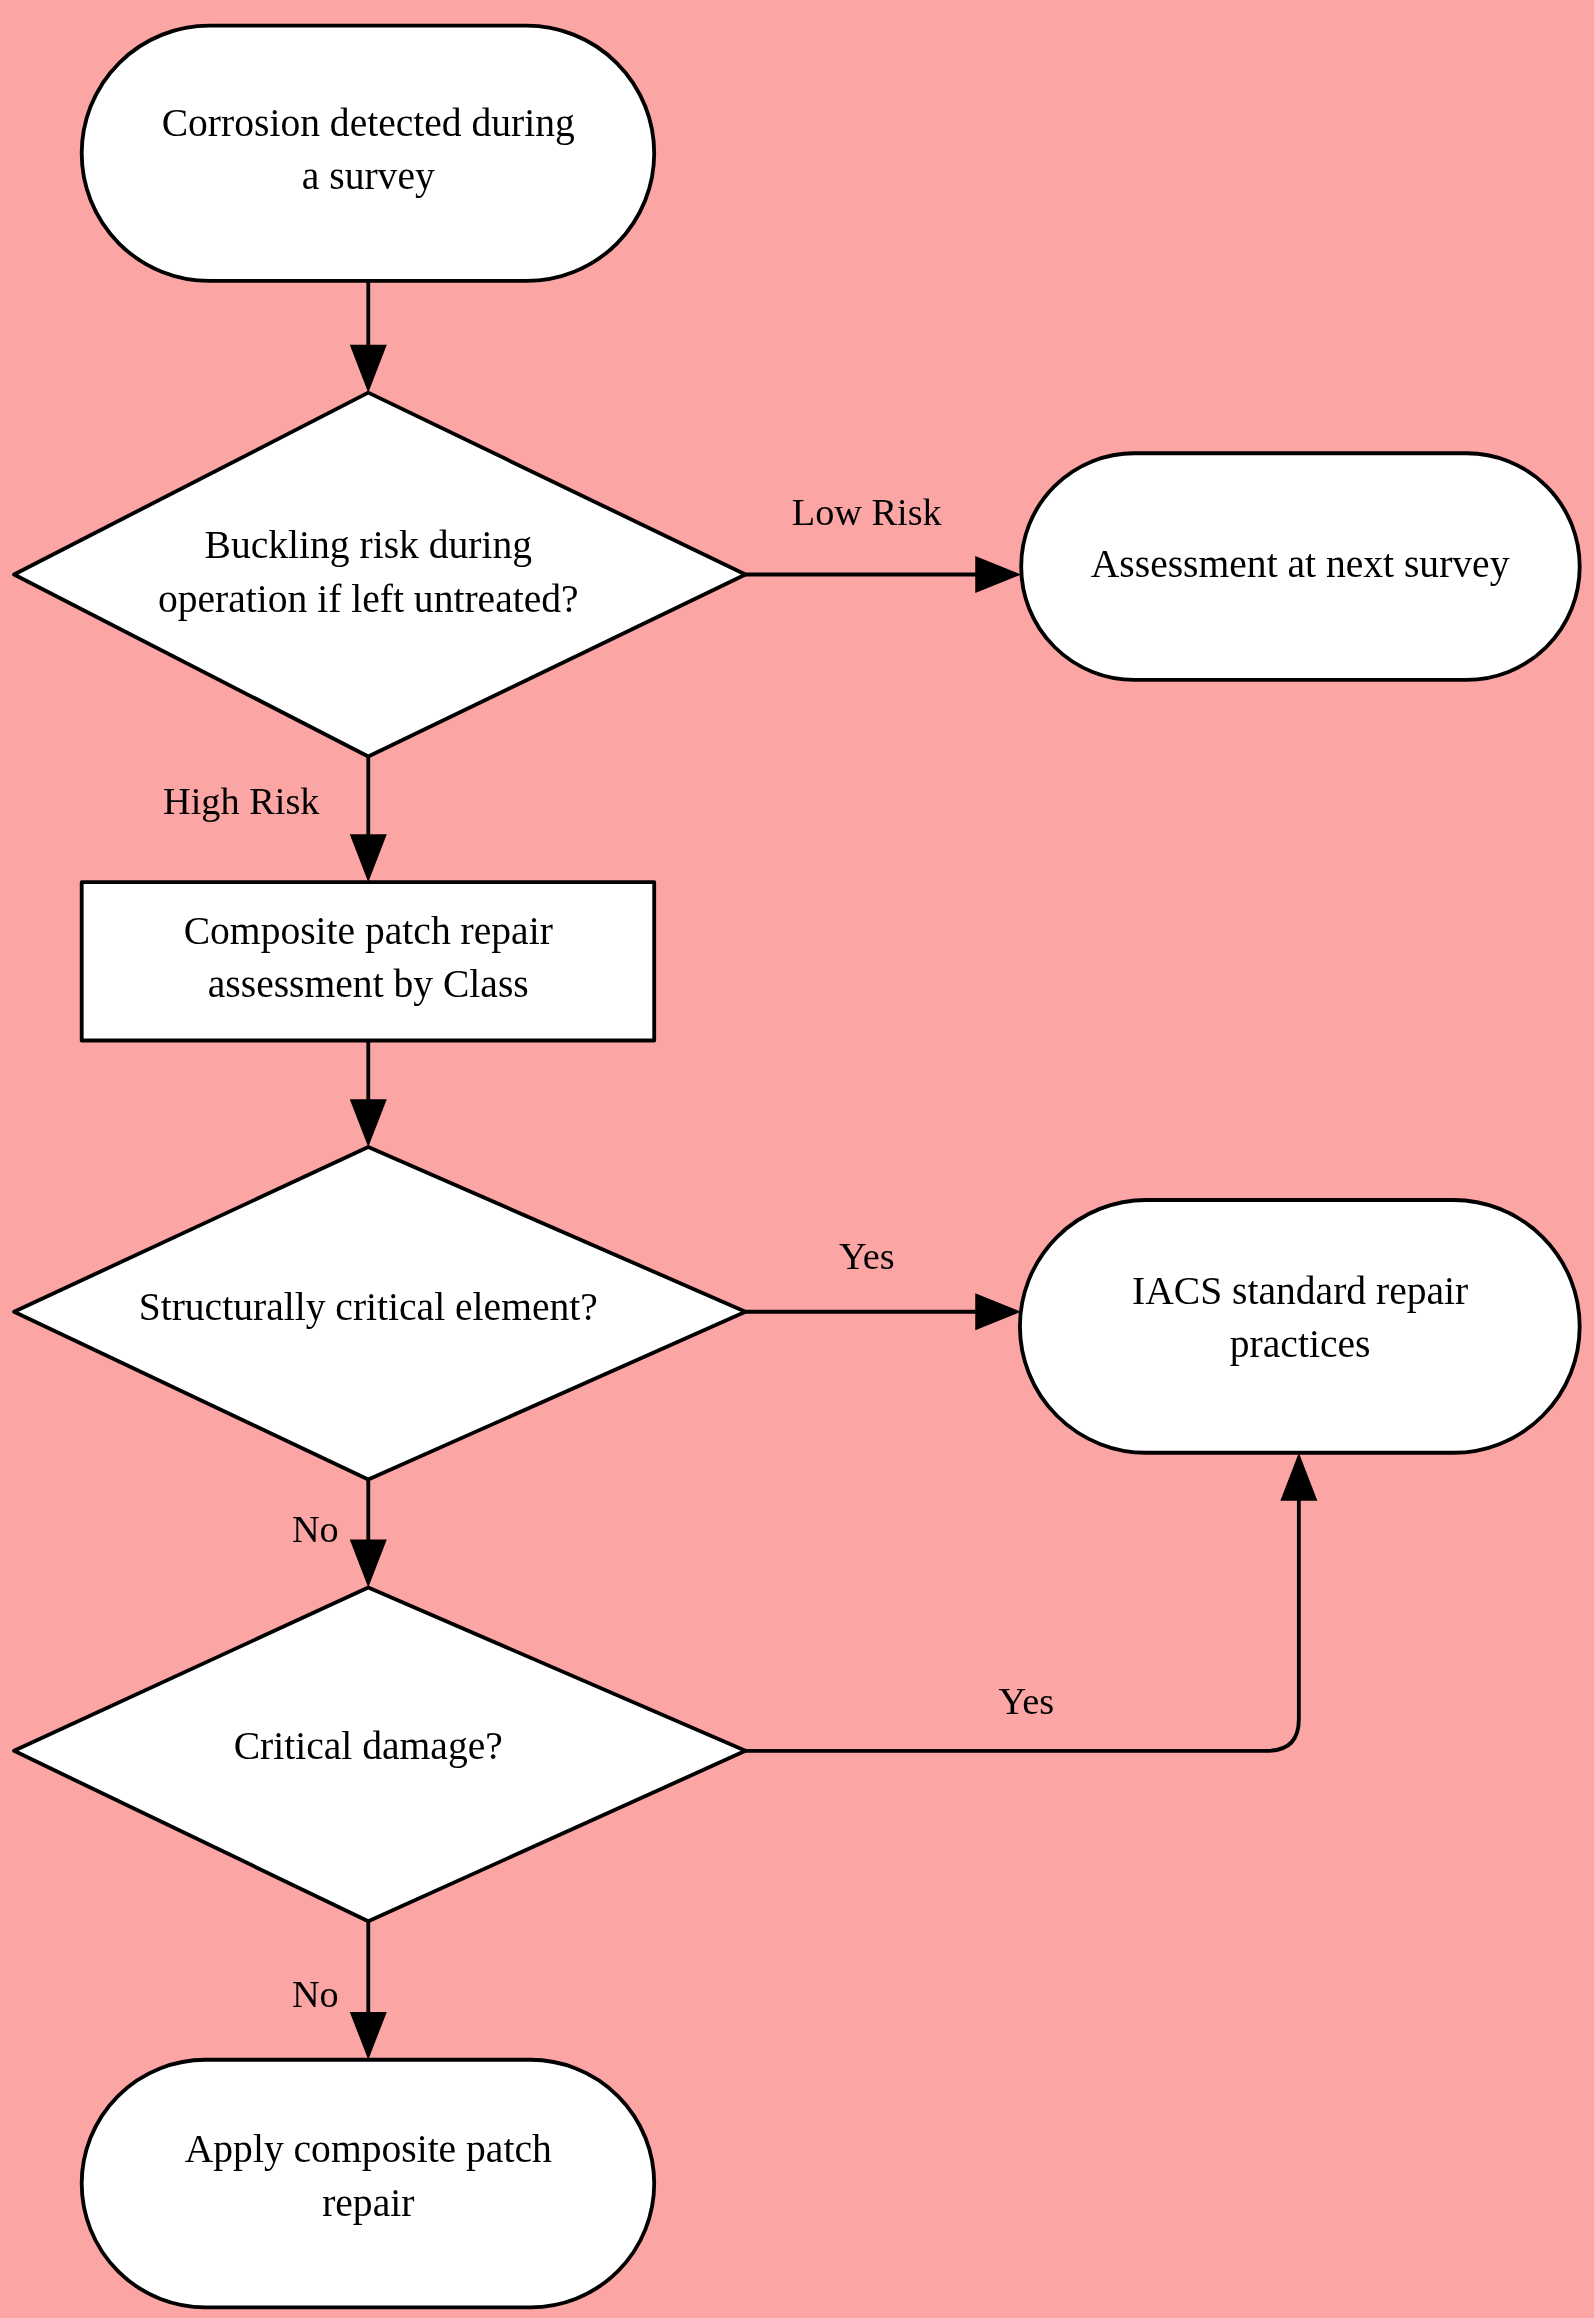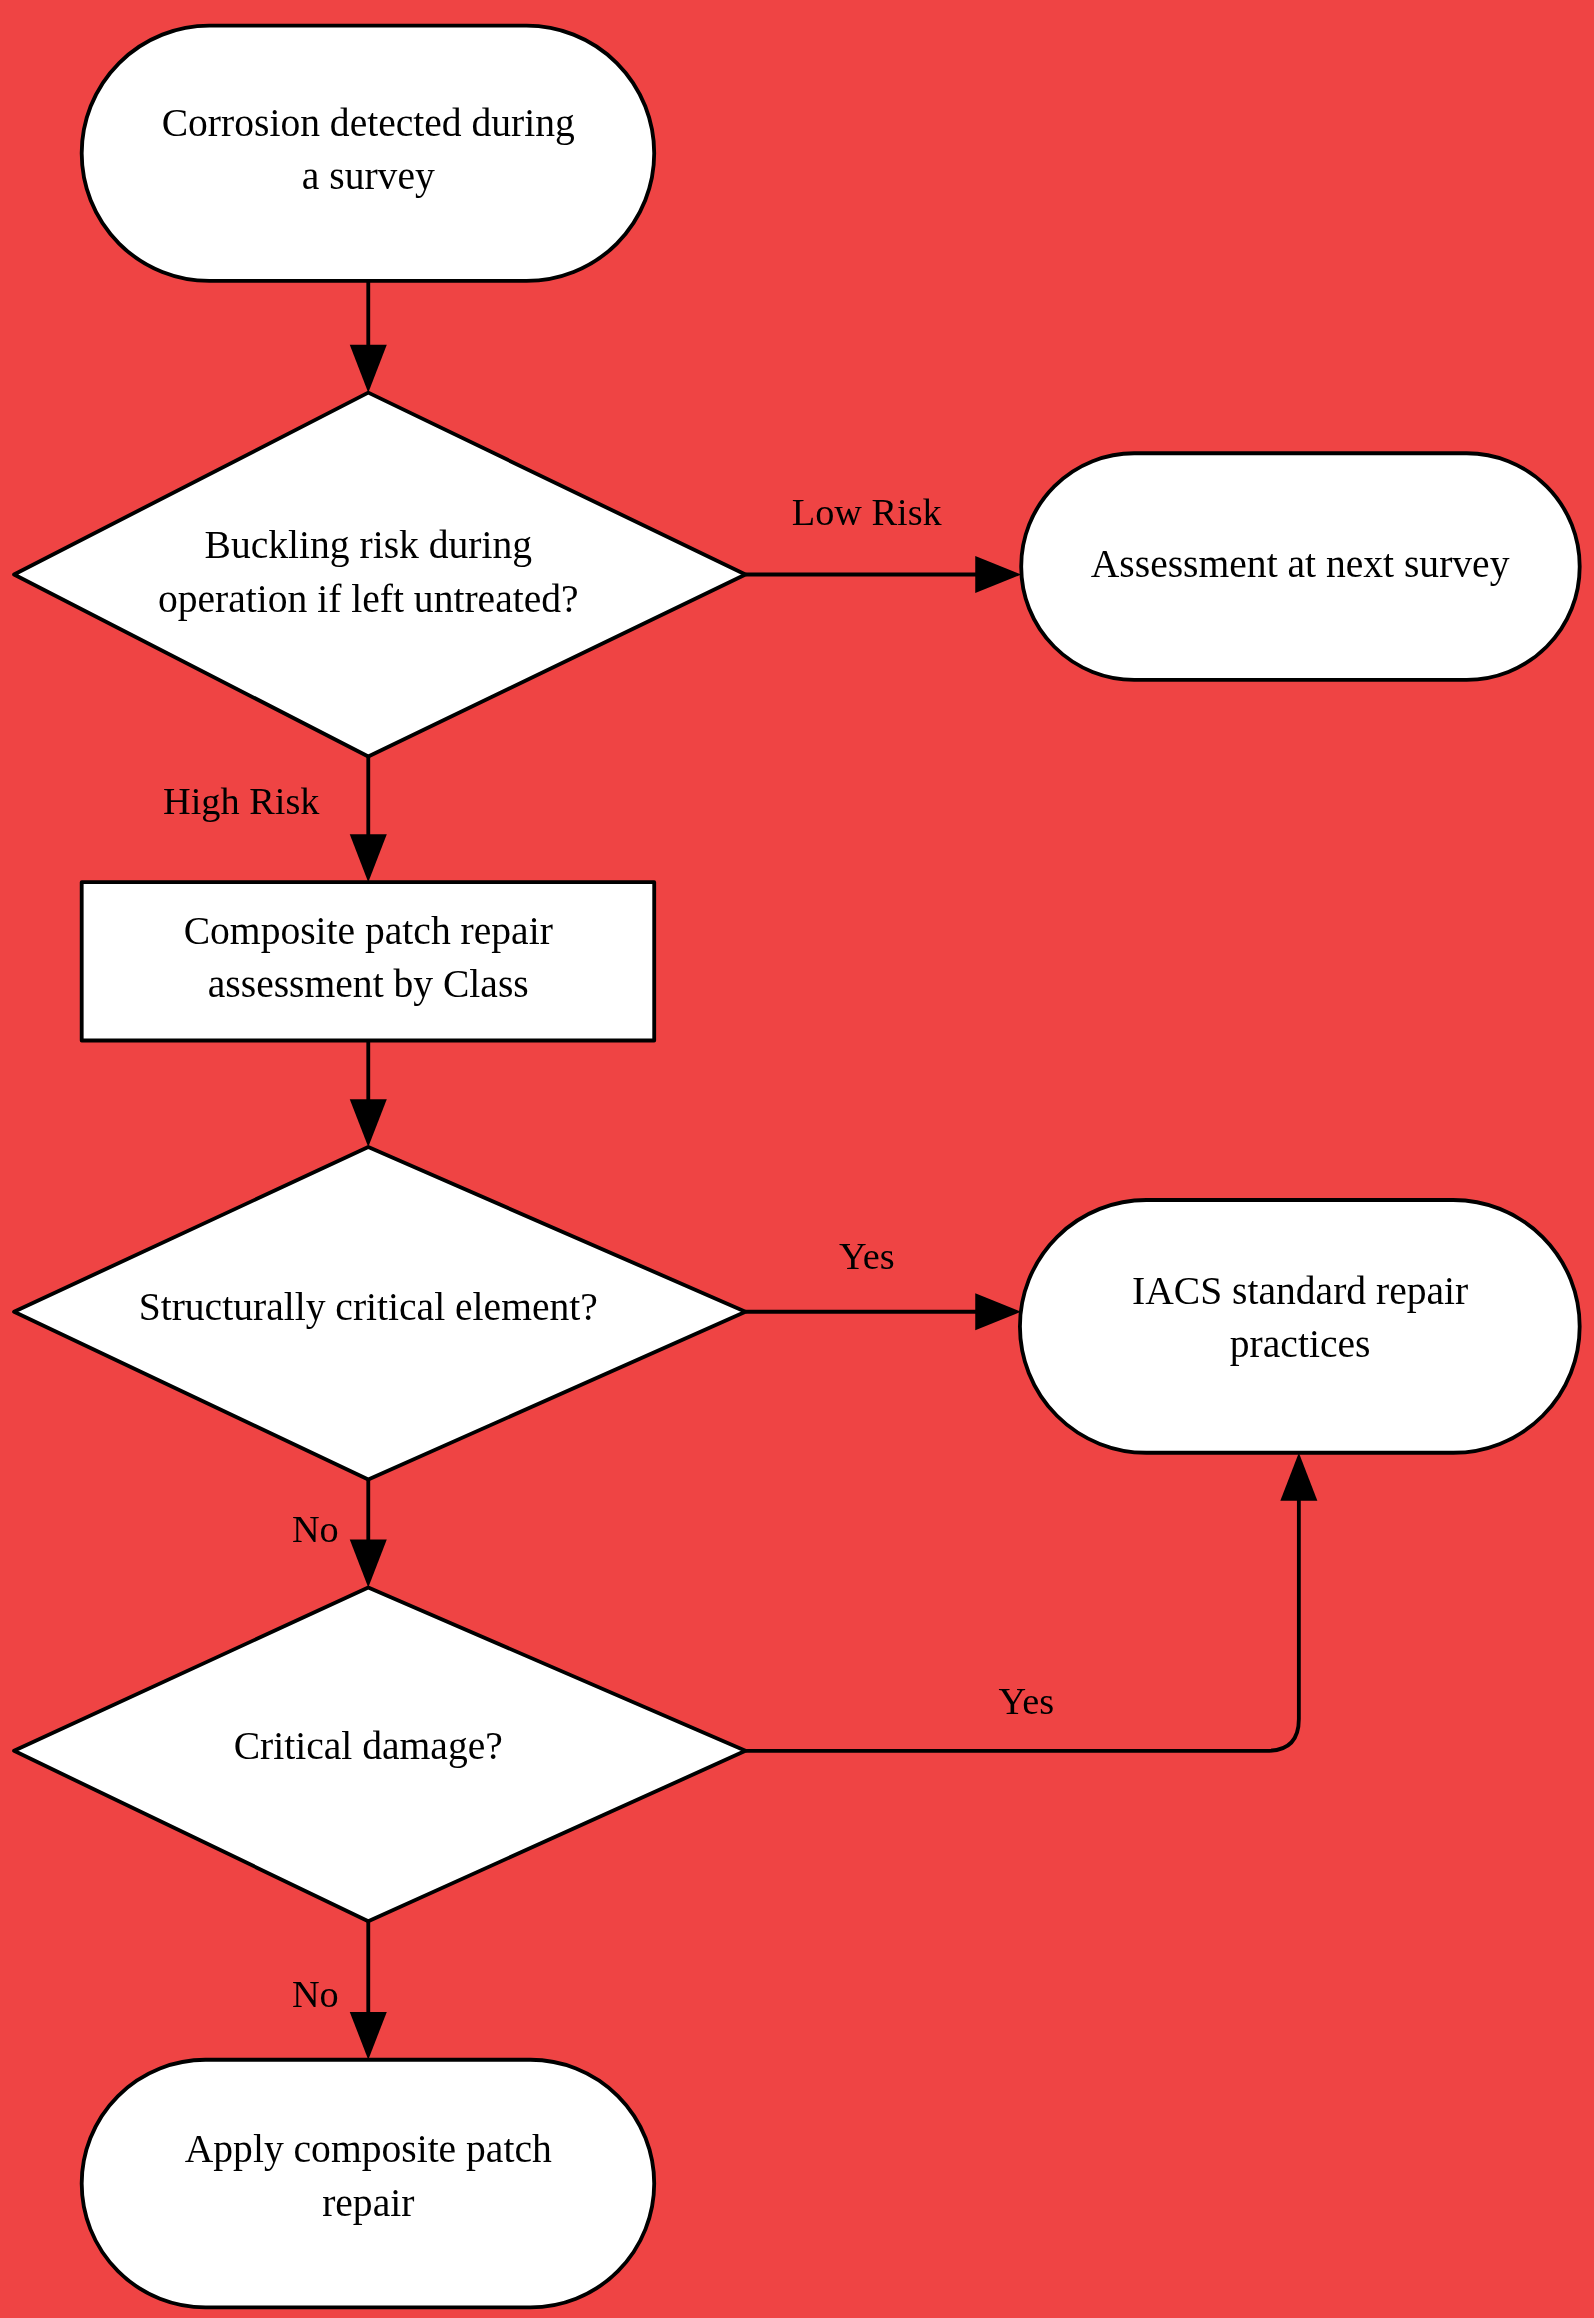--- a/index.html
+++ b/index.html
@@ -8,21 +8,21 @@
     padding: 0;
     background: #ffffff;
   }
   body {
     font-family: "Liberation Serif", "DejaVu Serif", serif;
   }
   #canvas {
     position: relative;
     width: 1595px;
     height: 2319px;
-    background: #ef4444;
+    background: #fca5a5;
     overflow: hidden;
   }
   svg.flow {
     position: absolute;
     left: 0;
     top: 0;
     width: 1595px;
     height: 2319px;
   }
   .shape {

